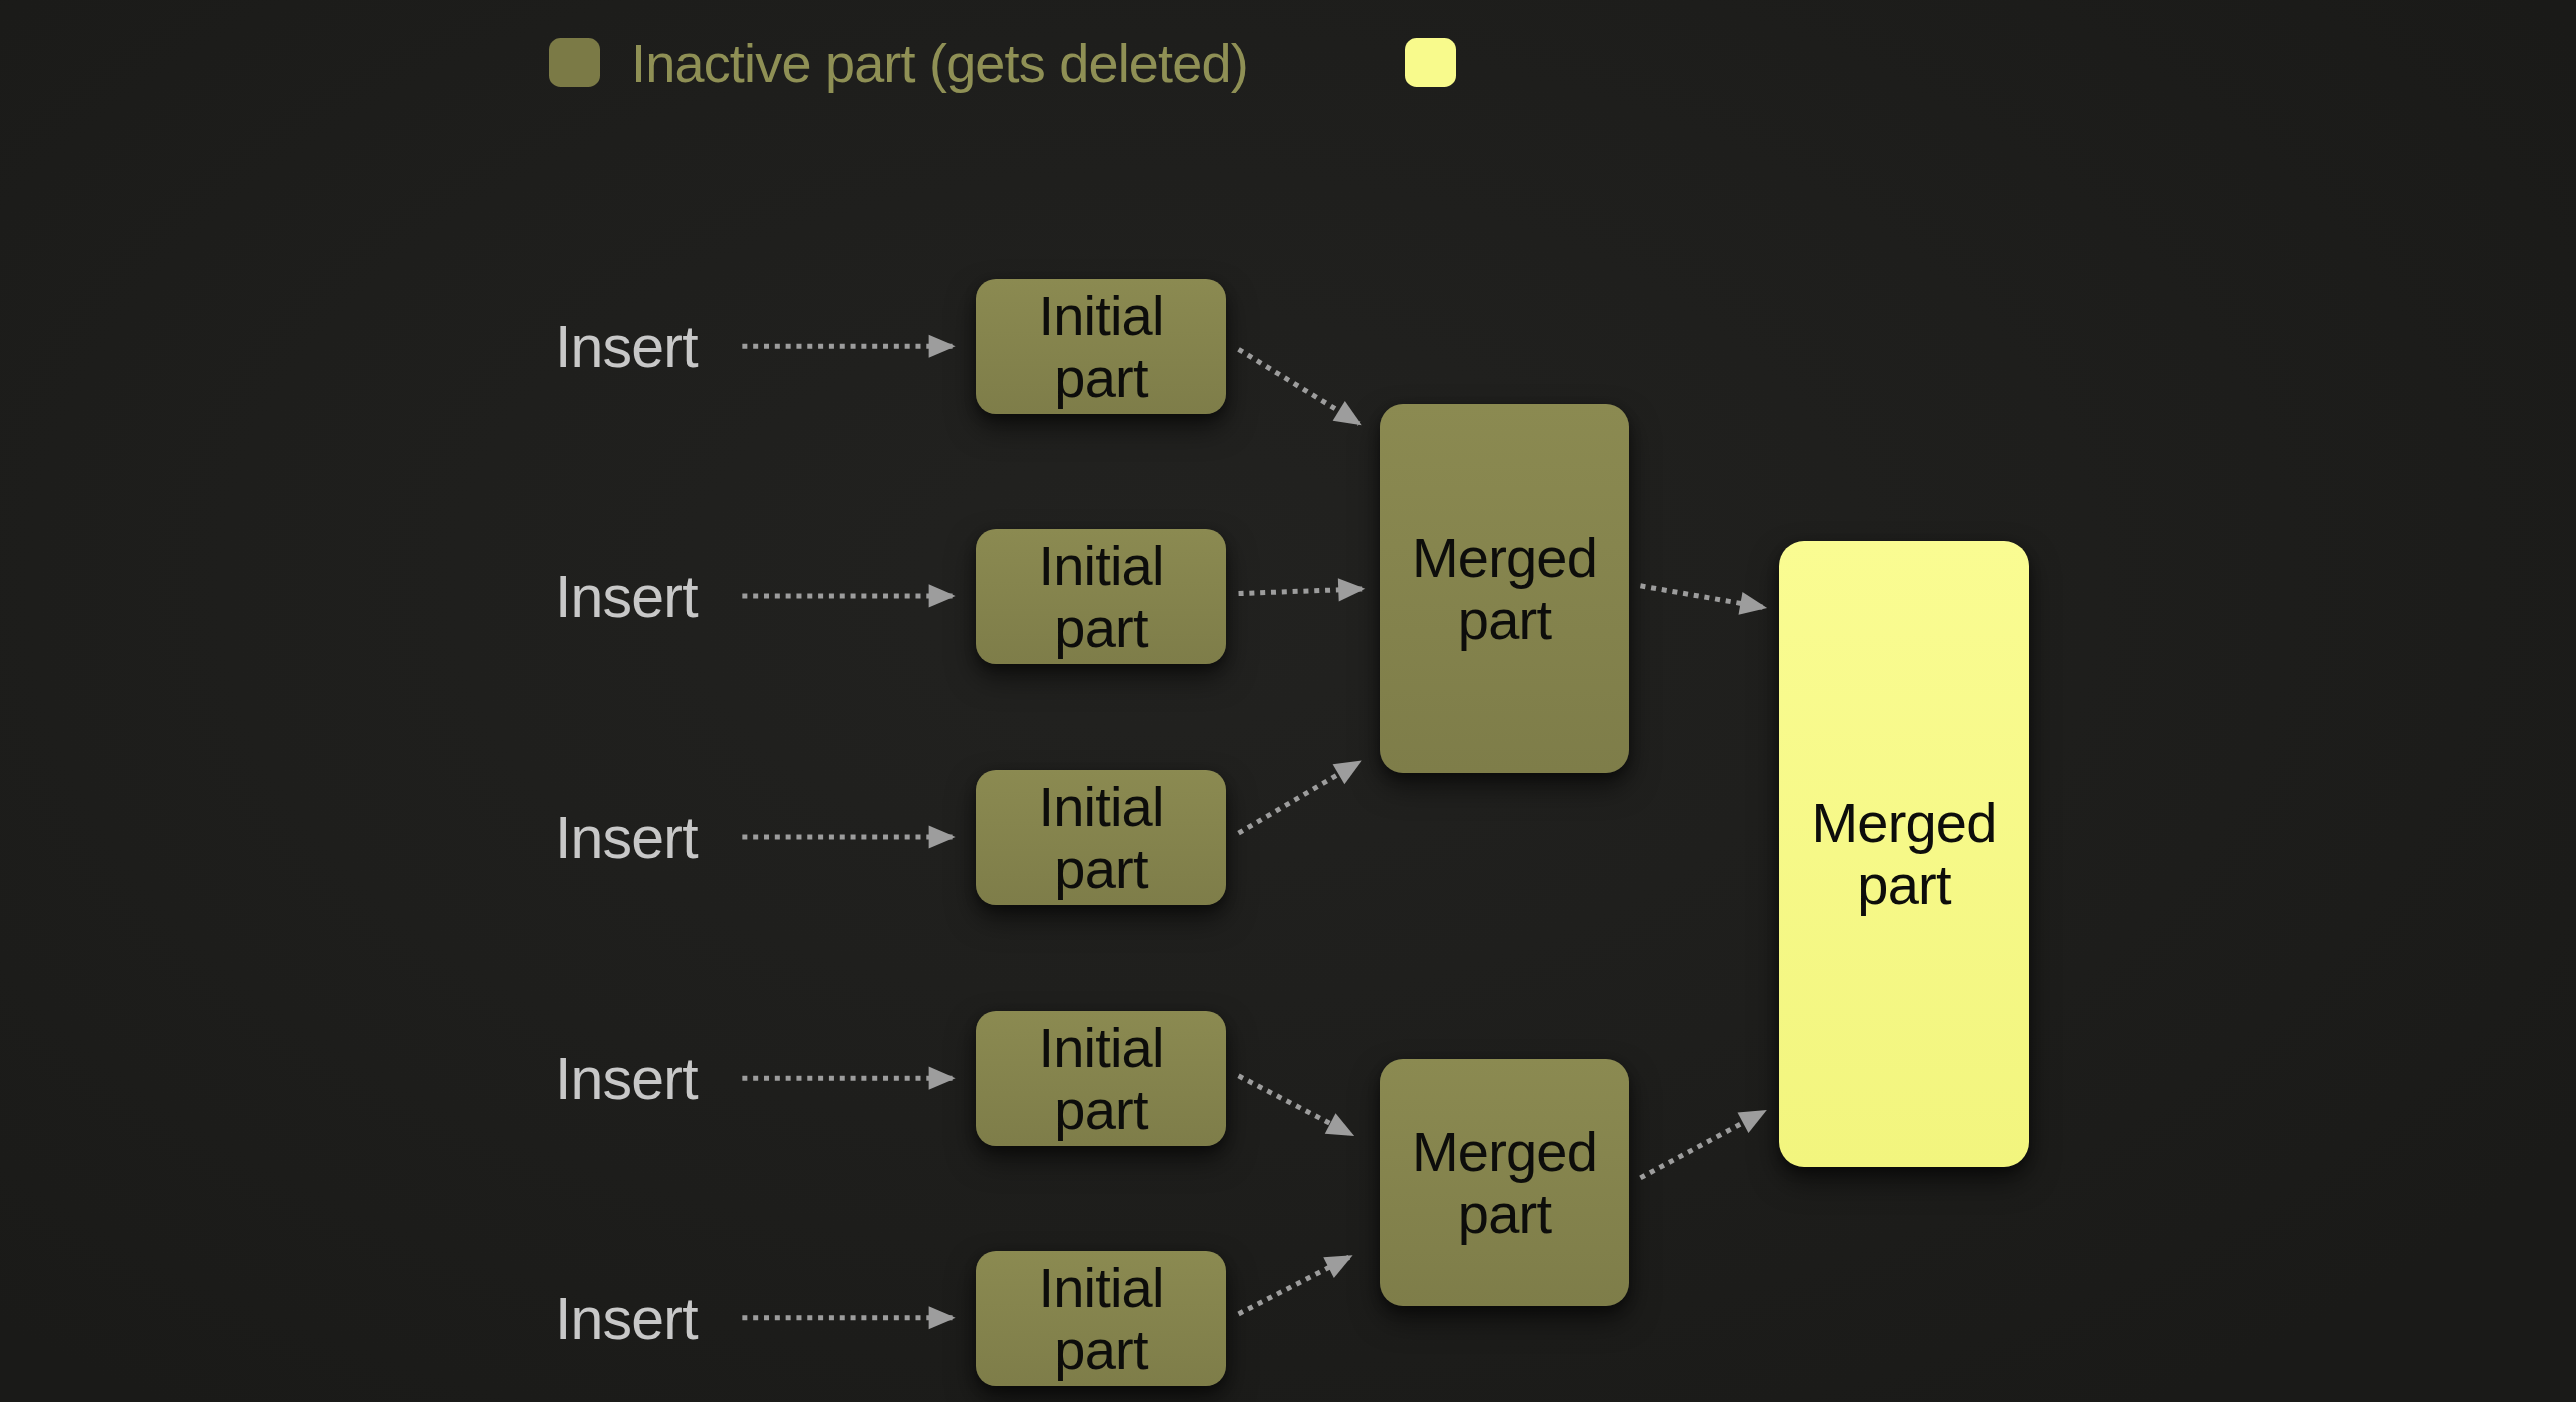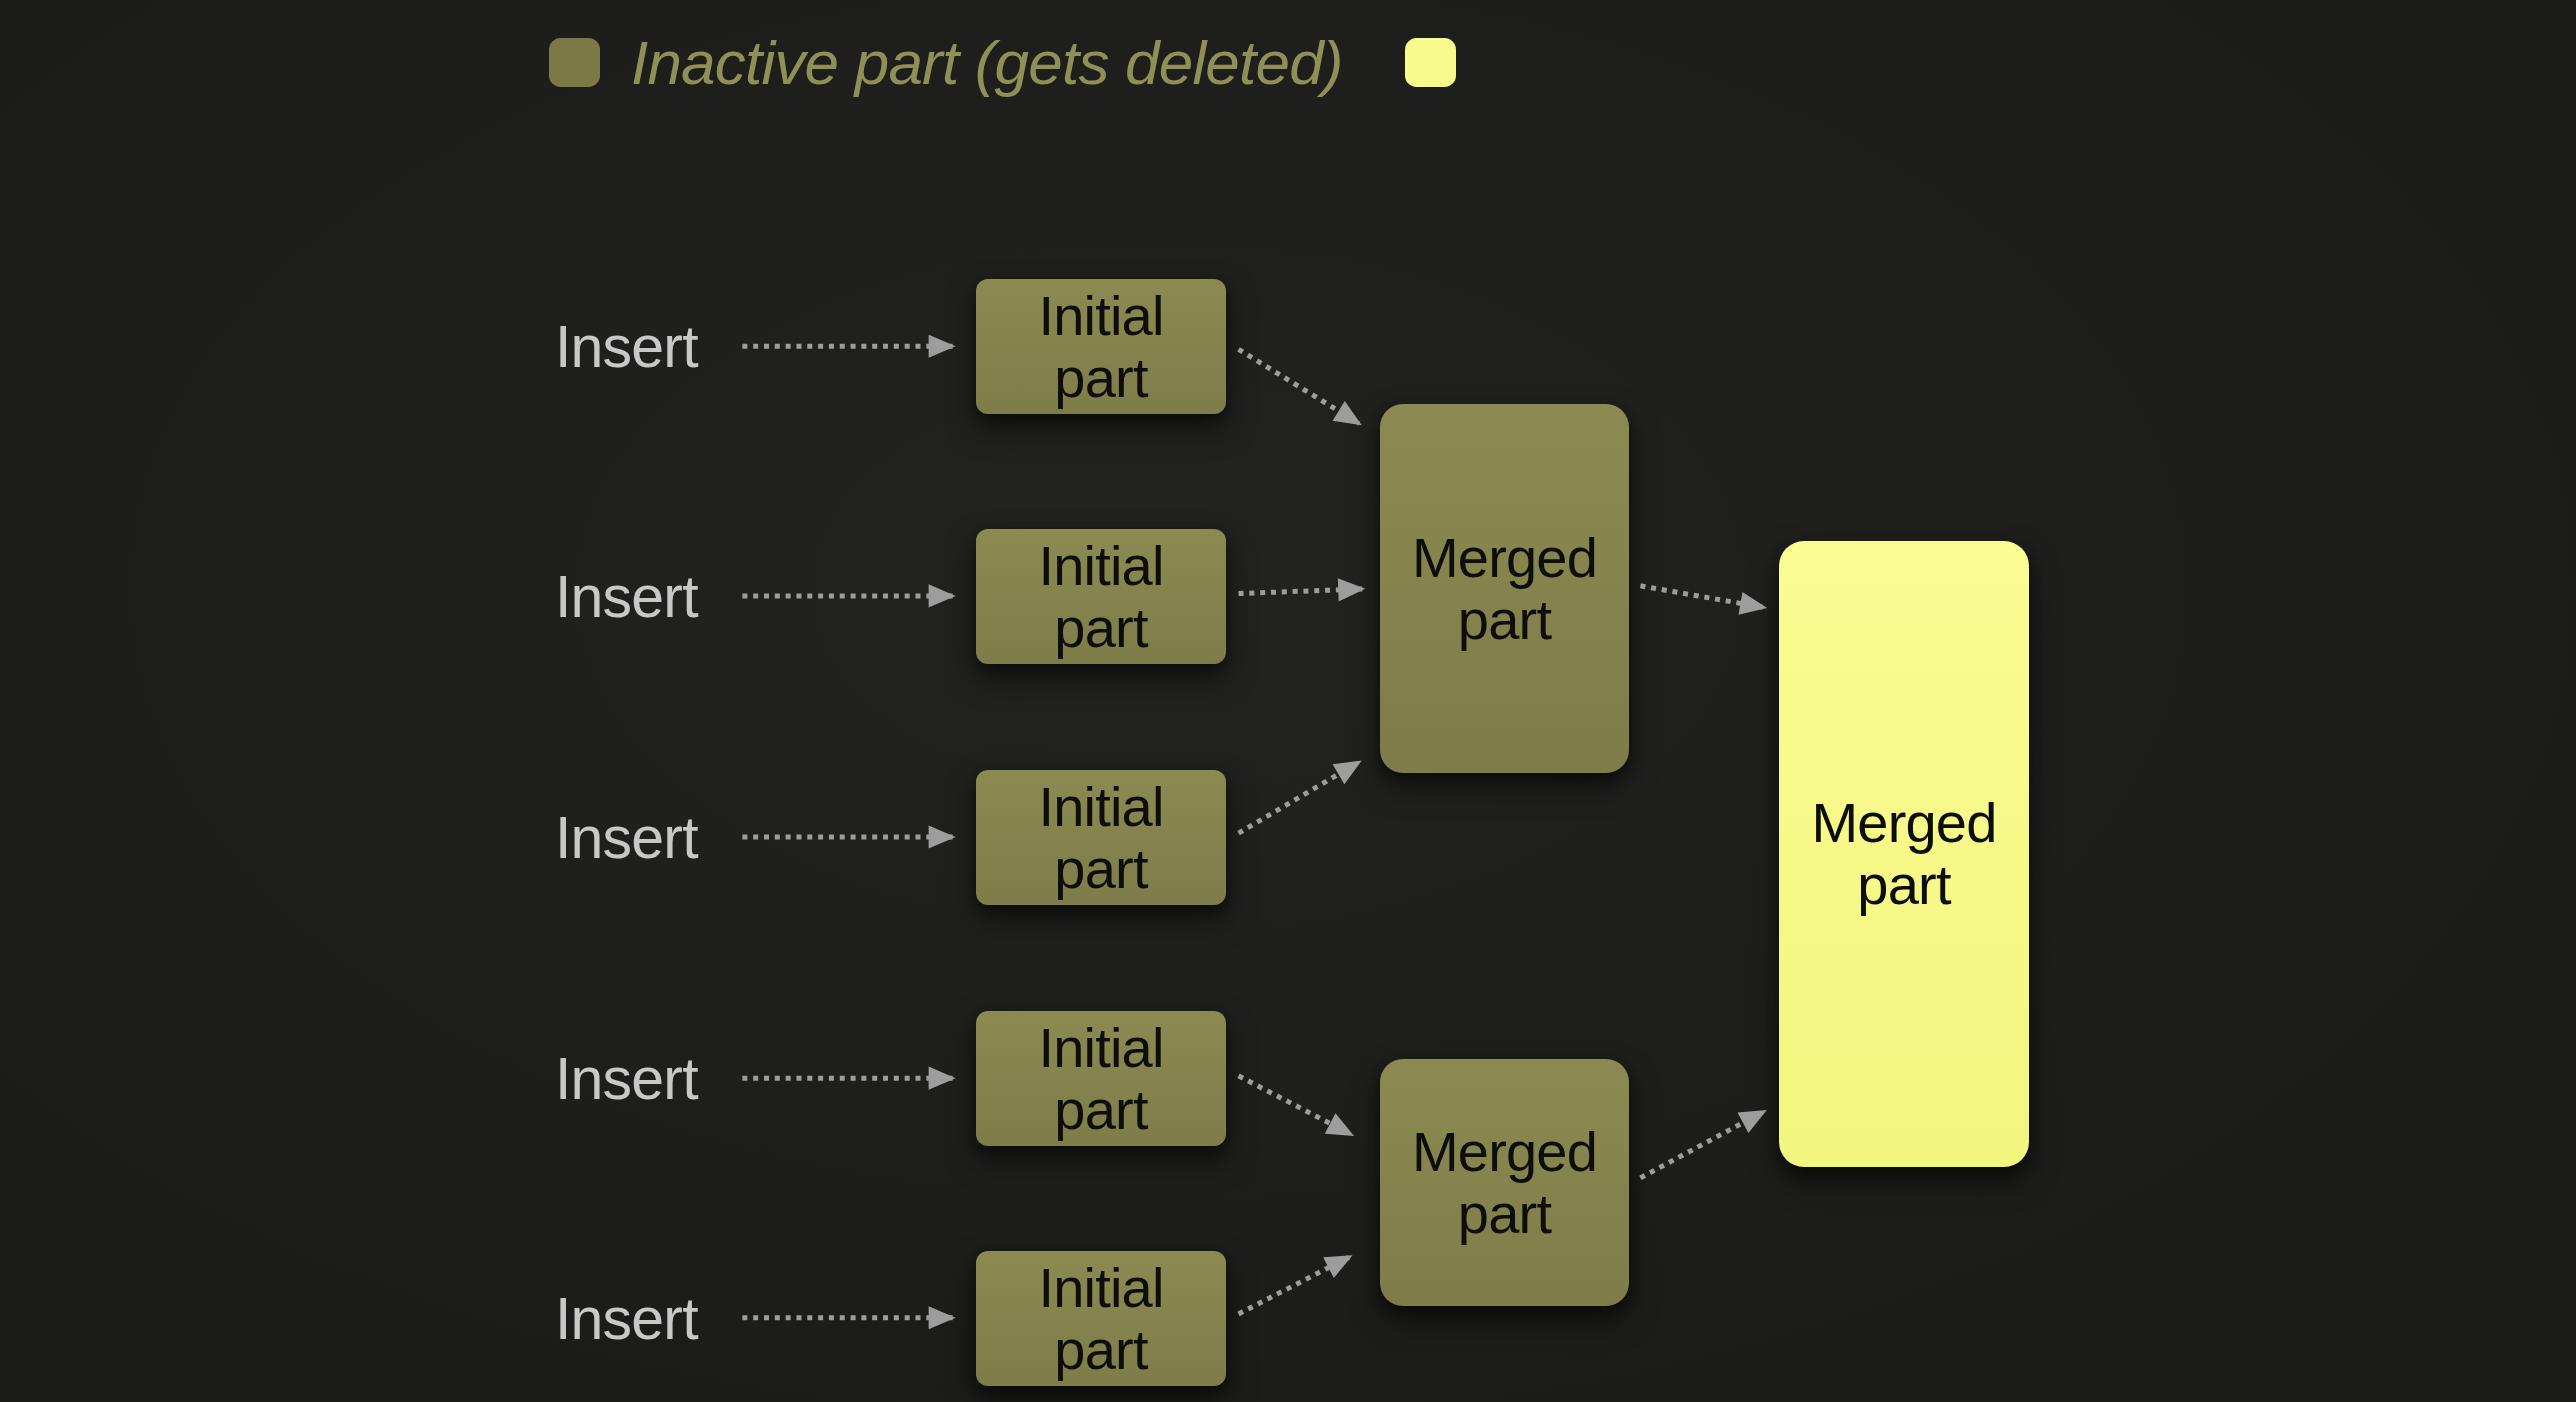--- a/index.html
+++ b/index.html
@@ -23,34 +23,34 @@
     font-family:"Liberation Sans","DejaVu Sans",sans-serif;
   }
 
   
   .legend-item{position:absolute;top:31px;height:63px;display:flex;align-items:center;gap:31px;}
   .legend-item.inactive{left:549px;}
   .legend-item.active{left:1405px;}
   .swatch{width:51px;height:49px;border-radius:11.6px;flex:0 0 auto;}
   .swatch.inactive{background:var(--legend-inactive-swatch);}
   .swatch.active{background:var(--legend-active-swatch);}
-  .legend-label{font-size:62px;letter-spacing:-0.8px;white-space:nowrap;font-style:italic;}
+  .legend-label{font-size:54px;letter-spacing:-0.8px;white-space:nowrap;}
   .legend-item.inactive .legend-label{color:var(--legend-inactive-text);}
   .legend-item.active .legend-label{color:var(--legend-active-text);}
 
   
   .insert-label{
     position:absolute;left:555px;height:85px;display:flex;align-items:center;
     font-size:59px;color:var(--insert-text);letter-spacing:-0.8px;white-space:nowrap;
   }
   .r1{top:304px;} .r2{top:554px;} .r3{top:795px;} .r4{top:1036px;} .r5{top:1276px;}
 
   
   .node{
-    position:absolute;border-radius:12px;display:flex;align-items:center;justify-content:center;
+    position:absolute;border-radius:20px;display:flex;align-items:center;justify-content:center;
     text-align:center;color:var(--box-text);font-size:56px;line-height:62px;
     letter-spacing:-0.8px;white-space:pre-line;
     box-shadow:0 14px 29px rgba(0,0,0,.5), 0 4.6px 10.8px rgba(0,0,0,.35);
   }
   .inactive-node{background:linear-gradient(180deg,var(--inactive-fill) 0%,var(--inactive-fill-dark) 100%);}
   .active-node{background:linear-gradient(180deg,var(--active-fill) 0%,var(--active-fill-dark) 100%);}
   .initial{left:976px;width:250px;height:135px;}
   .i1{top:279px;} .i2{top:529px;} .i3{top:770px;} .i4{top:1011px;} .i5{top:1251px;}
   .merged-top{left:1380px;top:404px;width:249px;height:369px;border-radius:23px;}
   .merged-bottom{left:1380px;top:1059px;width:249px;height:247px;border-radius:23px;}

